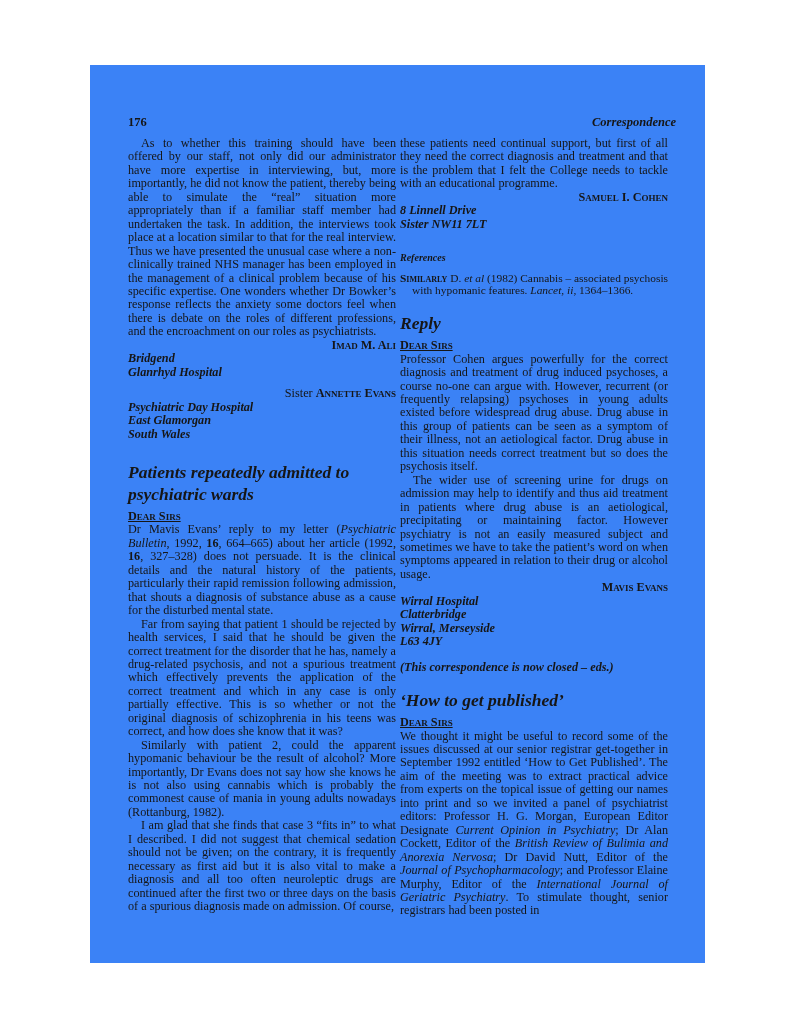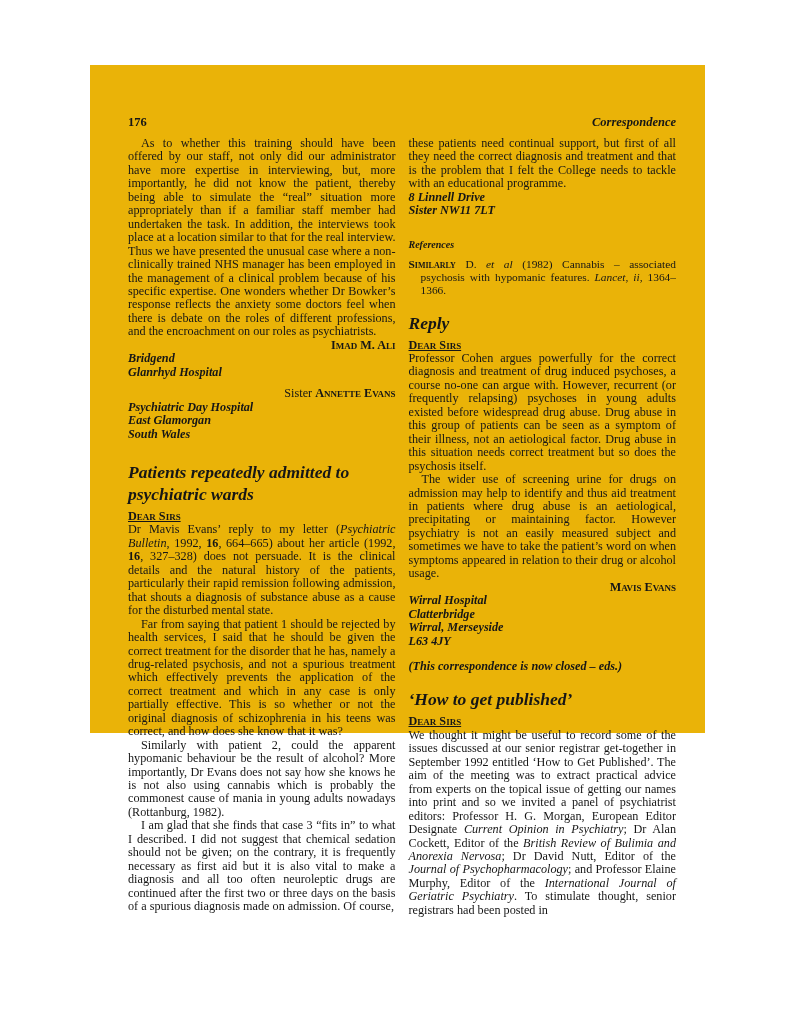--- a/index.html
+++ b/index.html
@@ -1,23 +1,23 @@
 <!DOCTYPE html>
 <html><head>
 <meta charset="utf-8">
 <style>
   html,body{margin:0;padding:0;background:#ffffff;}
   #canvas{position:relative;width:800px;height:1036px;background:#ffffff;overflow:hidden;
           font-family:"Liberation Serif","DejaVu Serif",serif;color:#161616;}
-  .page{position:absolute;left:90px;top:65px;width:615px;height:668px;background:#eab308;}
+  .page{position:absolute;left:90px;top:65px;width:615px;height:898px;background:#3b82f6;}
   .content{position:absolute;left:38px;top:50px;width:548px;}
   .header-row{display:flex;justify-content:space-between;align-items:baseline;font-size:12.5px;}
   .page-num{font-weight:bold;}
   .running-head{font-weight:bold;font-style:italic;}
-  .columns{display:flex;gap:13px;margin-top:7px;}
+  .columns{display:flex;gap:4px;margin-top:7px;}
   .col{width:268px;font-size:12.2px;line-height:13.45px;text-align:justify;}
   p{margin:0;}
   p.indent{text-indent:13px;}
   .seg-i{font-style:italic;margin-top:43px;}
   .seg-b{font-weight:bold;}
   .seg-sc{font-variant:small-caps;font-weight:bold;}
   .sc{font-variant:small-caps;font-weight:bold;}
   .sig-name{text-align:right;}
   .address{font-style:italic;font-weight:bold;text-align:left;}
   .address + .sig-name{margin-top:8px;}
@@ -63,20 +63,21 @@
           <p class="salutation">Dear Sirs</p>
           <p><span>Dr Mavis Evans’ reply to my letter (</span><span class="seg-i">Psychiatric Bulletin</span><span>, 1992, </span><span class="seg-b">16</span><span>, 664–665) about her article (1992, </span><span class="seg-b">16</span><span>, 327–328) does not persuade. It is the clinical details and the natural history of the patients, particularly their rapid remission following admission, that shouts a diagnosis of substance abuse as a cause for the disturbed mental state.</span></p>
           <p class="indent"><span>Far from saying that patient 1 should be rejected by health services, I said that he should be given the correct treatment for the disorder that he has, namely a drug-related psychosis, and not a spurious treatment which effectively prevents the application of the correct treatment and which in any case is only partially effective. This is so whether or not the original diagnosis of schizophrenia in his teens was correct, and how does she know that it was?</span></p>
           <p class="indent"><span>Similarly with patient 2, could the apparent hypomanic behaviour be the result of alcohol? More importantly, Dr Evans does not say how she knows he is not also using cannabis which is probably the commonest cause of mania in young adults nowadays (Rottanburg, 1982).</span></p>
           <p class="indent"><span>I am glad that she finds that case 3 “fits in” to what I described. I did not suggest that chemical sedation should not be given; on the contrary, it is frequently necessary as first aid but it is also vital to make a diagnosis and all too often neuroleptic drugs are continued after the first two or three days on the basis of a spurious diagnosis made on admission. Of course,</span></p>
         </div>
 
         <div class="col">
           <p><span>these patients need continual support, but first of all they need the correct diagnosis and treatment and that is the problem that I felt the College needs to tackle with an educational programme.</span></p>
 
+          <p class="sig-name sc">Samuel I. Cohen</p>
           <div class="address">
             <div>8 Linnell Drive</div>
             <div>Sister NW11 7LT</div>
           </div>
 
           <h3 class="refs-heading">References</h3>
           <p class="reference"><span class="seg-sc">Similarly</span><span> D. </span><span class="seg-i">et al</span><span> (1982) Cannabis – associated psychosis with hypomanic features. </span><span class="seg-i">Lancet</span><span>, </span><span class="seg-i">ii</span><span>, 1364–1366.</span></p>
 
           <h2 class="letter-title small-gap">Reply</h2>
           <p class="salutation">Dear Sirs</p>

